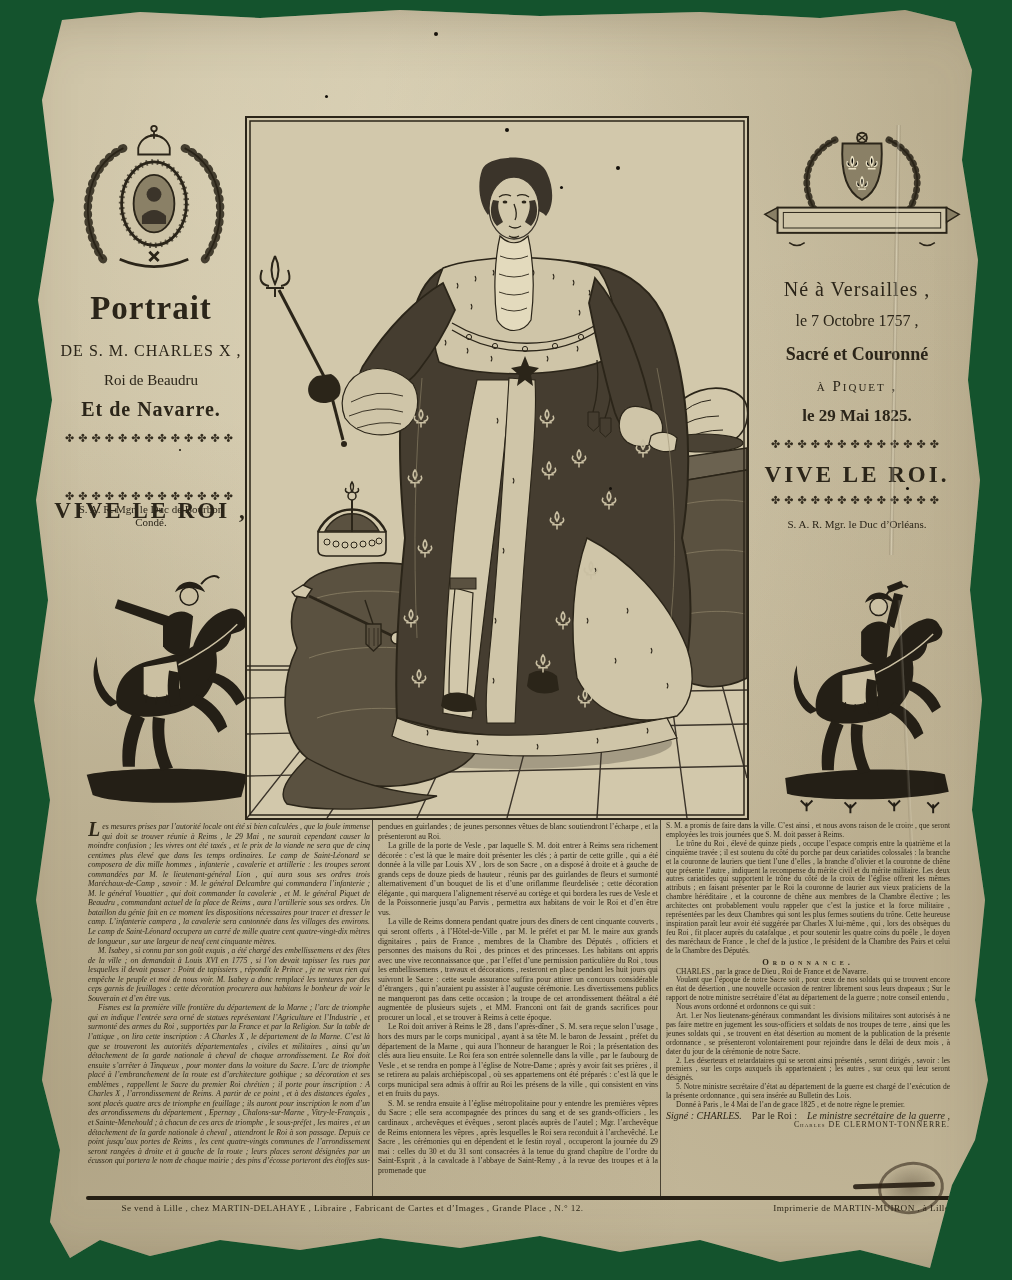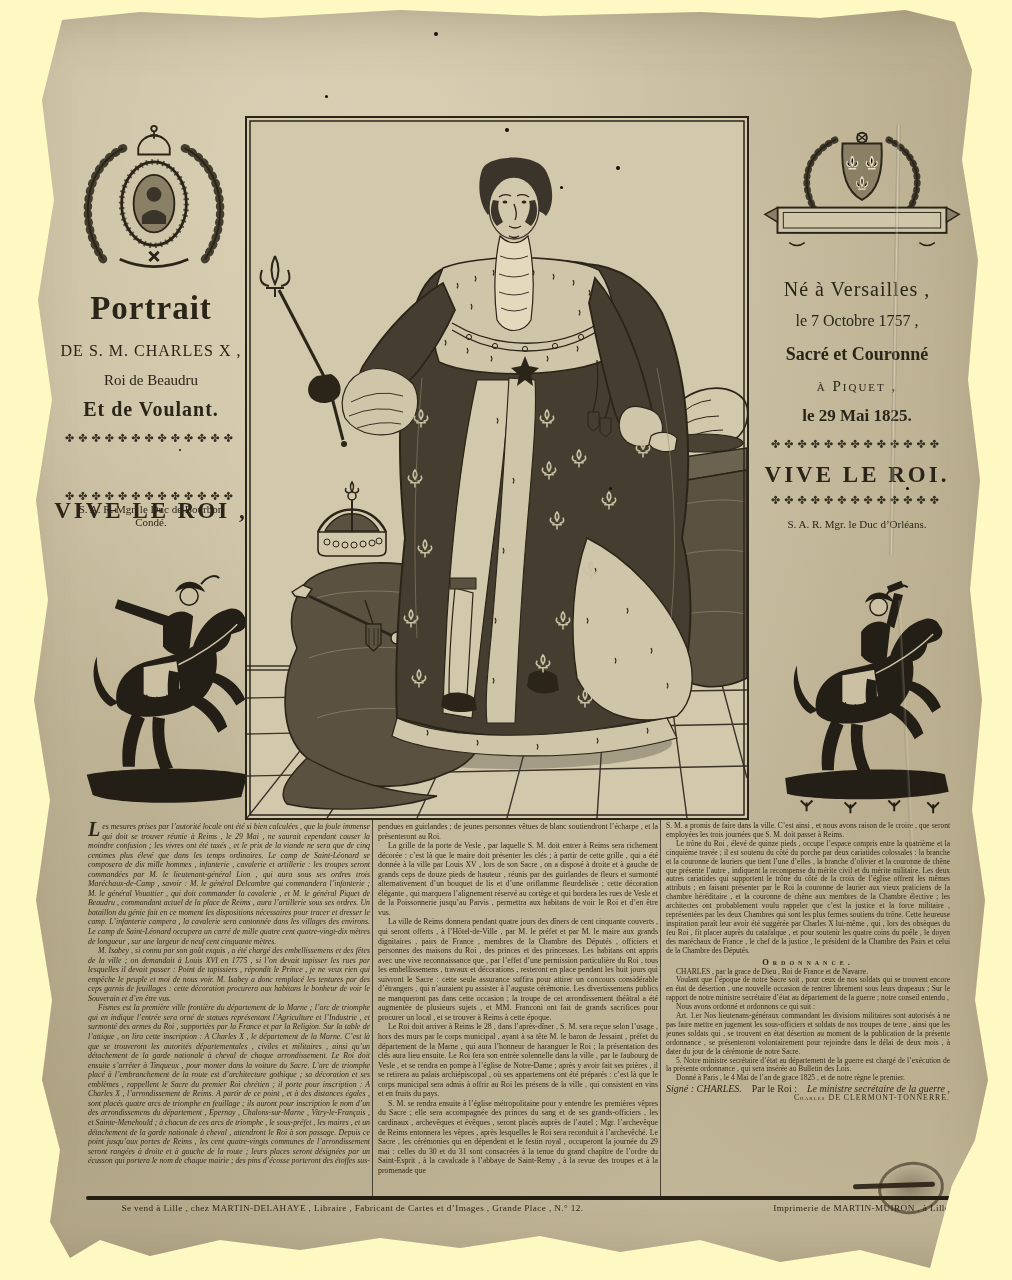--- a/index.html
+++ b/index.html
@@ -1,16 +1,16 @@
 <!DOCTYPE html>
 <html><head>
 <meta charset="utf-8">
 <style>
   html,body{margin:0;padding:0;background:#000;}
-  .stage{position:relative;width:1012px;height:1280px;background:#fef9c3;overflow:hidden;
+  .stage{position:relative;width:1012px;height:1280px;background:#14532d;overflow:hidden;
          font-family:"Liberation Serif","DejaVu Serif",serif;color:#2b2519;}
   .paper{position:absolute;inset:0;
     background-color:#c9bea0;
     background-image:
       radial-gradient(ellipse at 50% 28%, rgba(255,250,228,.30), transparent 62%),
       radial-gradient(ellipse at 88% 72%, rgba(118,99,66,.20), transparent 52%),
       radial-gradient(ellipse at 8% 88%, rgba(108,92,60,.26), transparent 46%),
       radial-gradient(ellipse at 92% 8%, rgba(120,104,72,.18), transparent 42%),
       radial-gradient(ellipse at 22% 12%, rgba(255,250,230,.18), transparent 40%);
     clip-path:polygon(62px 20px,140px 12px,260px 18px,400px 10px,540px 16px,700px 12px,820px 18px,905px 10px,955px 22px,
@@ -89,21 +89,21 @@
         </g>
         <g stroke="#2b2519" stroke-width="3" fill="none">
           <path d="M58,150 q37,16 74,0"></path>
           <path d="M90,142 l10,10 M100,142 l-10,10"></path>
         </g>
       </svg>
     </div>
     <div class="abs ctr m-title" style="left:56px;top:290px;width:190px;">Portrait</div>
     <div class="abs ctr m-caps" style="left:50px;top:342px;width:202px;">DE S. M. CHARLES X ,</div>
     <div class="abs ctr m-small" style="left:56px;top:372px;width:190px;">Roi de Beaudru</div>
-    <div class="abs ctr m-navarre" style="left:56px;top:398px;width:190px;">Et de Voulant.</div>
+    <div class="abs ctr m-navarre" style="left:56px;top:398px;width:190px;">Et de Navarre.</div>
     <div class="abs ctr fleurons" style="left:52px;top:432px;width:198px;">✤✤✤✤✤✤✤✤✤✤✤✤✤</div>
     <div class="abs ctr vive" style="left:50px;top:456px;width:202px;margin-top:42px;">VIVE LE ROI ,</div>
     <div class="abs ctr fleurons" style="left:52px;top:490px;width:198px;">✤✤✤✤✤✤✤✤✤✤✤✤✤</div>
     <div class="abs ctr caption" style="left:52px;top:503px;width:198px;">
       <div>S. A. R. Mgr. le Duc de Bourbon</div>
       <div>Condé.</div>
     </div>
     <div class="abs" style="left:74px;top:548px;width:186px;height:266px;">
       <svg viewBox="0 0 180 265" width="186" height="266">
         <path d="M10,226 C45,218 140,218 170,226 L164,248 C120,256 40,256 16,246 Z" fill="#241f16"></path>
@@ -367,20 +367,21 @@
     </div>
     <div class="vrule" style="left:660px;"></div>
     <div class="bodycol col3" style="left:666px;width:284px;">
       <p class="noind">S. M. a promis de faire dans la ville. C’est ainsi , et nous avons raison de le croire , que seront employées les trois journées que S. M. doit passer à Reims.</p>
       <p>Le trône du Roi , élevé de quinze pieds , occupe l’espace compris entre la quatrième et la cinquième travée ; il est soutenu du côté du porche par deux cariatides colossales : la branche et la couronne de lauriers que tient l’une d’elles , la branche d’olivier et la couronne de chêne que présente l’autre , indiquent la recompense du mérite civil et du mérite militaire. Les deux autres cariatides qui supportent le trône du côté de la croix de l’église offrent les mêmes attributs ; en faisant présenter par le Roi la couronne de laurier aux vieux praticiens de la chambre héréditaire , et la couronne de chêne aux membres de la Chambre élective ; les architectes ont probablement voulu rappeler que c’est la justice et la force militaire , représentées par les deux Chambres qui sont les plus fermes soutiens du trône. Cette heureuse inspiration paraît leur avoir été suggérée par Charles X lui-même , qui , lors des obsèques du feu Roi , fit placer auprès du catafalque , et pour soutenir les quatre coins du poêle , le doyen des maréchaux de France , le chef de la justice , le président de la Chambre des Pairs et celui de la Chambre des Députés.</p>
       <div class="ord-head">Ordonnance.</div>
       <p>CHARLES , par la grace de Dieu , Roi de France et de Navarre.</p>
       <p>Voulant que l’époque de notre Sacre soit , pour ceux de nos soldats qui se trouvent encore en état de désertion , une nouvelle occasion de rentrer librement sous leurs drapeaux ; Sur le rapport de notre ministre secrétaire d’état au département de la guerre ; notre conseil entendu ,</p>
       <p>Nous avons ordonné et ordonnons ce qui suit :</p>
       <p>Art. 1.er Nos lieutenans-généraux commandant les divisions militaires sont autorisés à ne pas faire mettre en jugement les sous-officiers et soldats de nos troupes de terre , ainsi que les jeunes soldats qui , se trouvent en état désertion au moment de la publication de la présente ordonnance , se présenteront volontairement pour rejoindre dans le délai de deux mois , à dater du jour de la cérémonie de notre Sacre.</p>
+      <p>2. Les déserteurs et retardataires qui se seront ainsi présentés , seront dirigés , savoir : les premiers , sur les corps auxquels ils appartenaient ; les autres , sur ceux qui leur seront désignés.</p>
       <p>5. Notre ministre secrétaire d’état au département de la guerre est chargé de l’exécution de la présente ordonnance , qui sera insérée au Bulletin des Lois.</p>
       <p>Donné à Paris , le 4 Mai de l’an de grace 1825 , et de notre règne le premier.</p>
       <div class="sig-row">
         <span class="it">Signé : CHARLES.</span>
         <span>Par le Roi :</span>
         <span class="it">Le ministre secrétaire de la guerre ,</span>
       </div>
       <div class="sig-name">Charles DE CLERMONT-TONNERRE.</div>
     </div>
 

